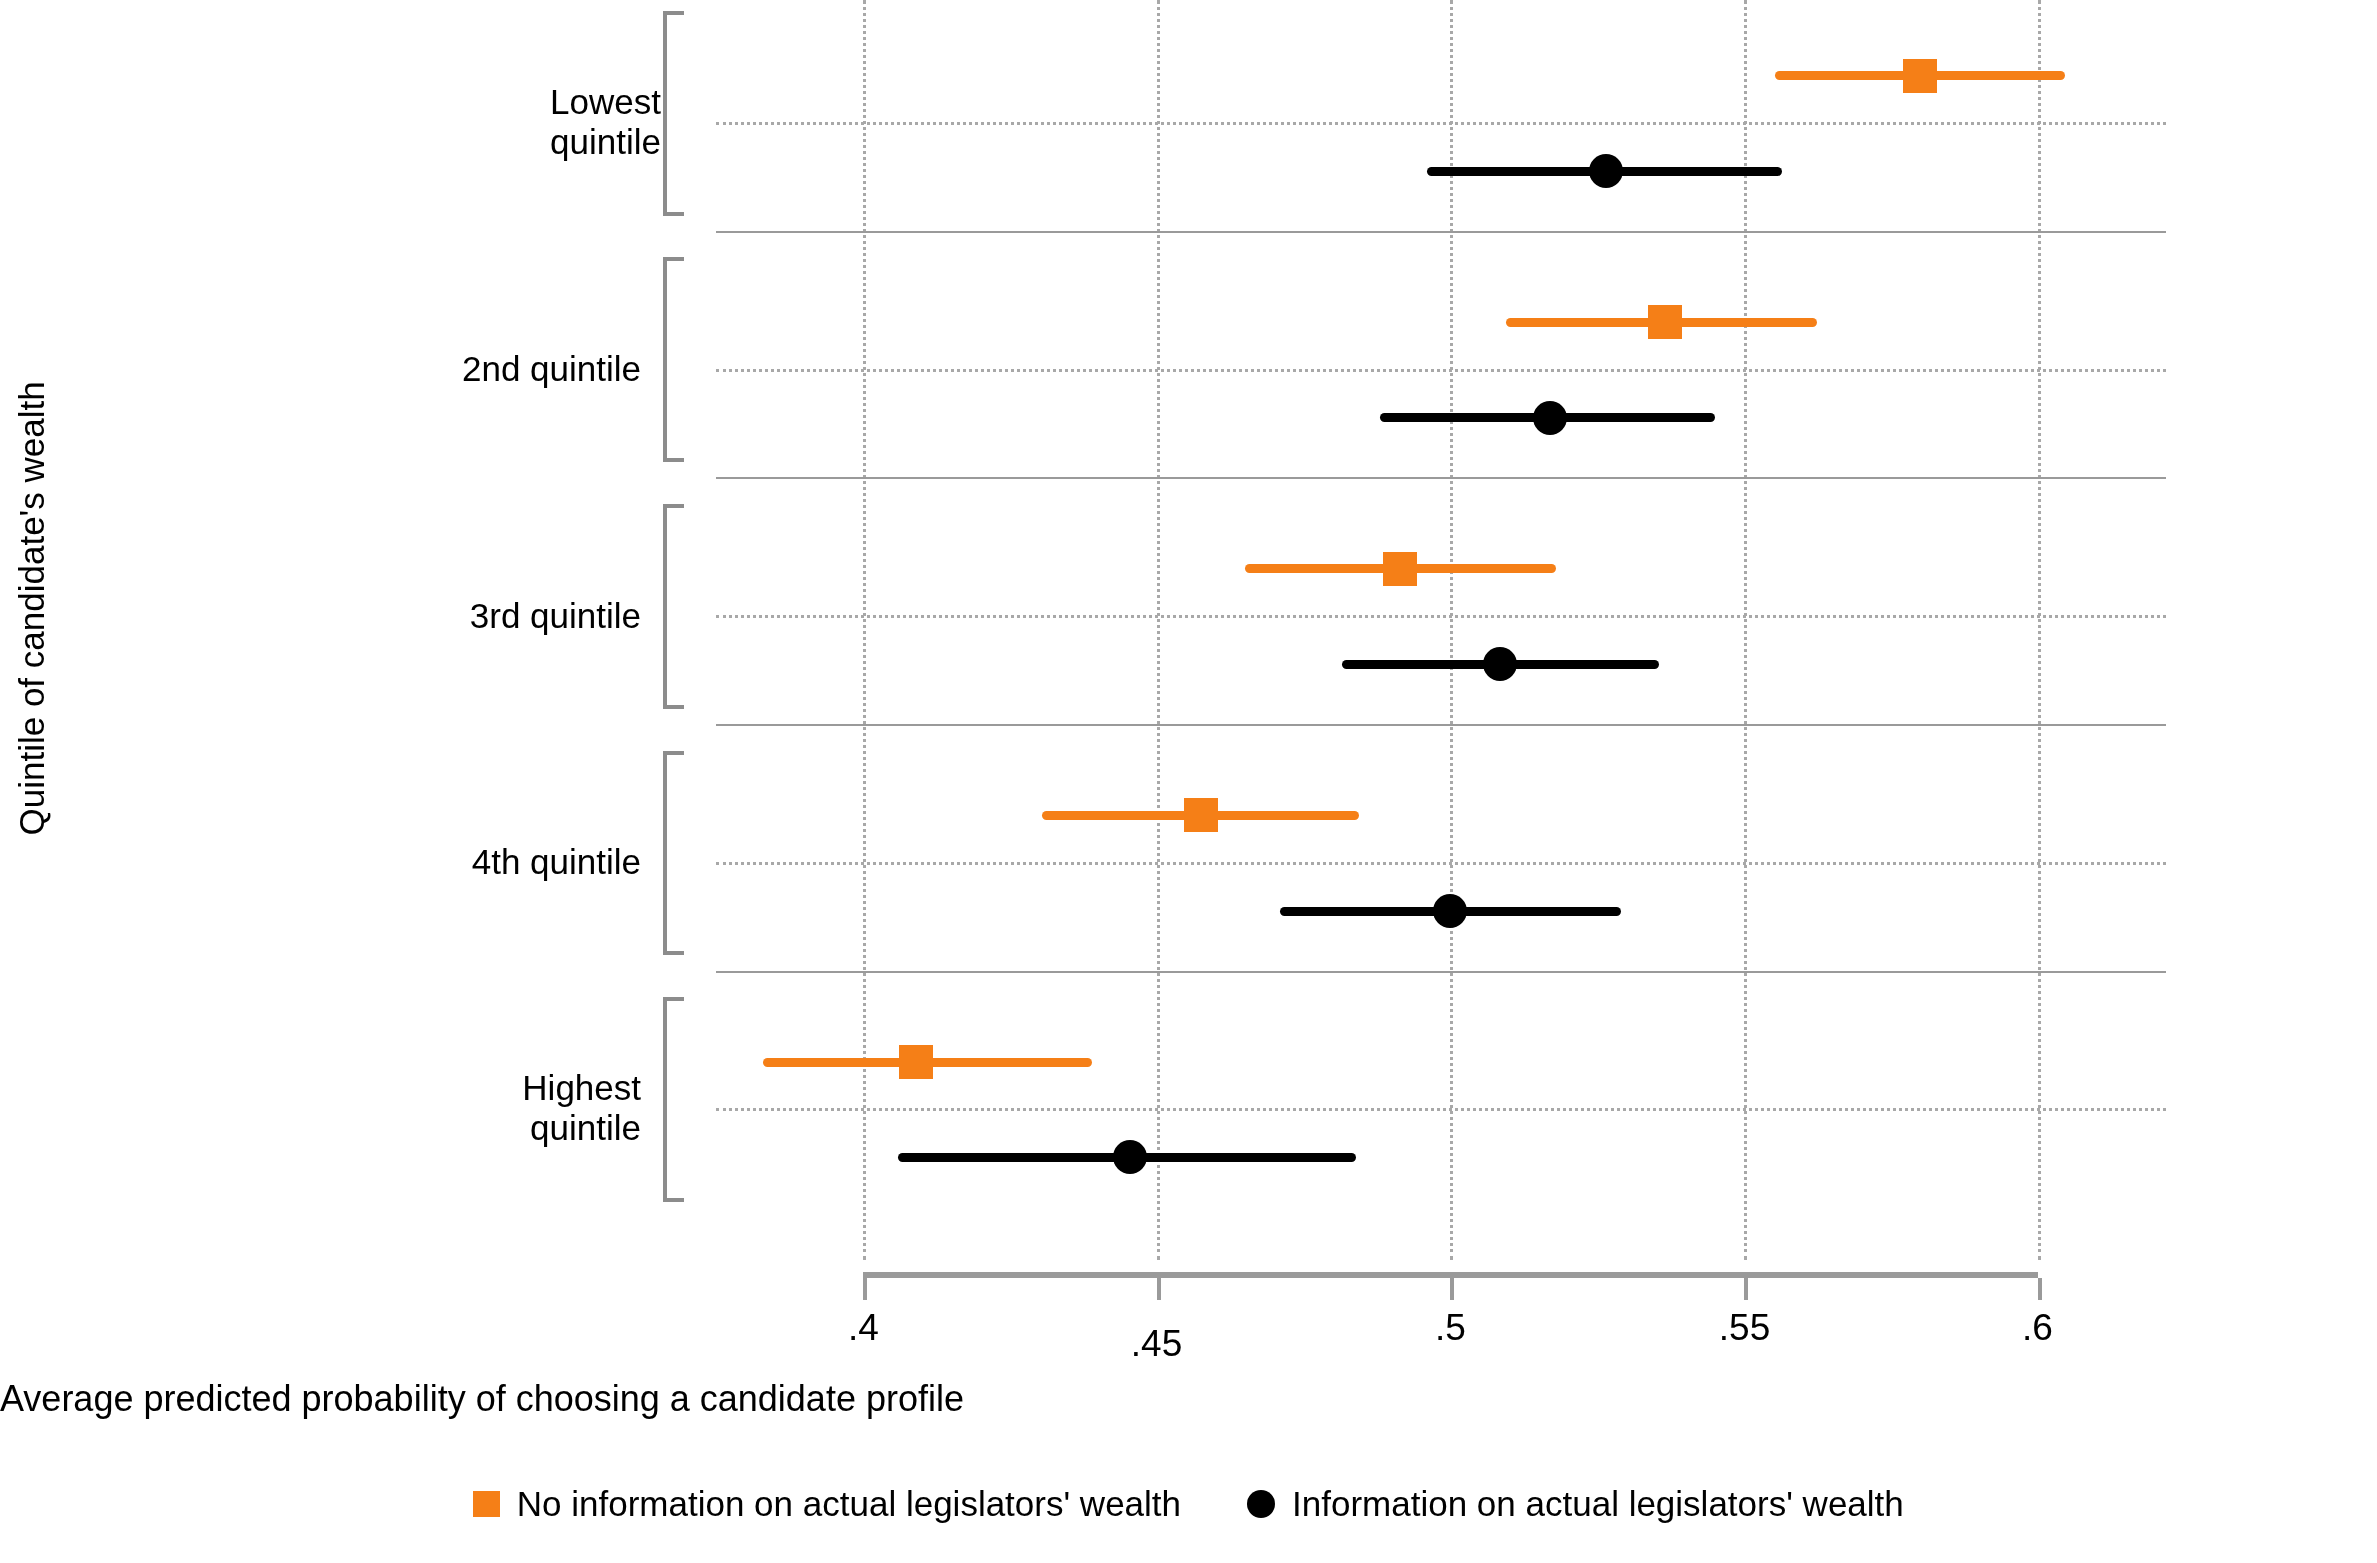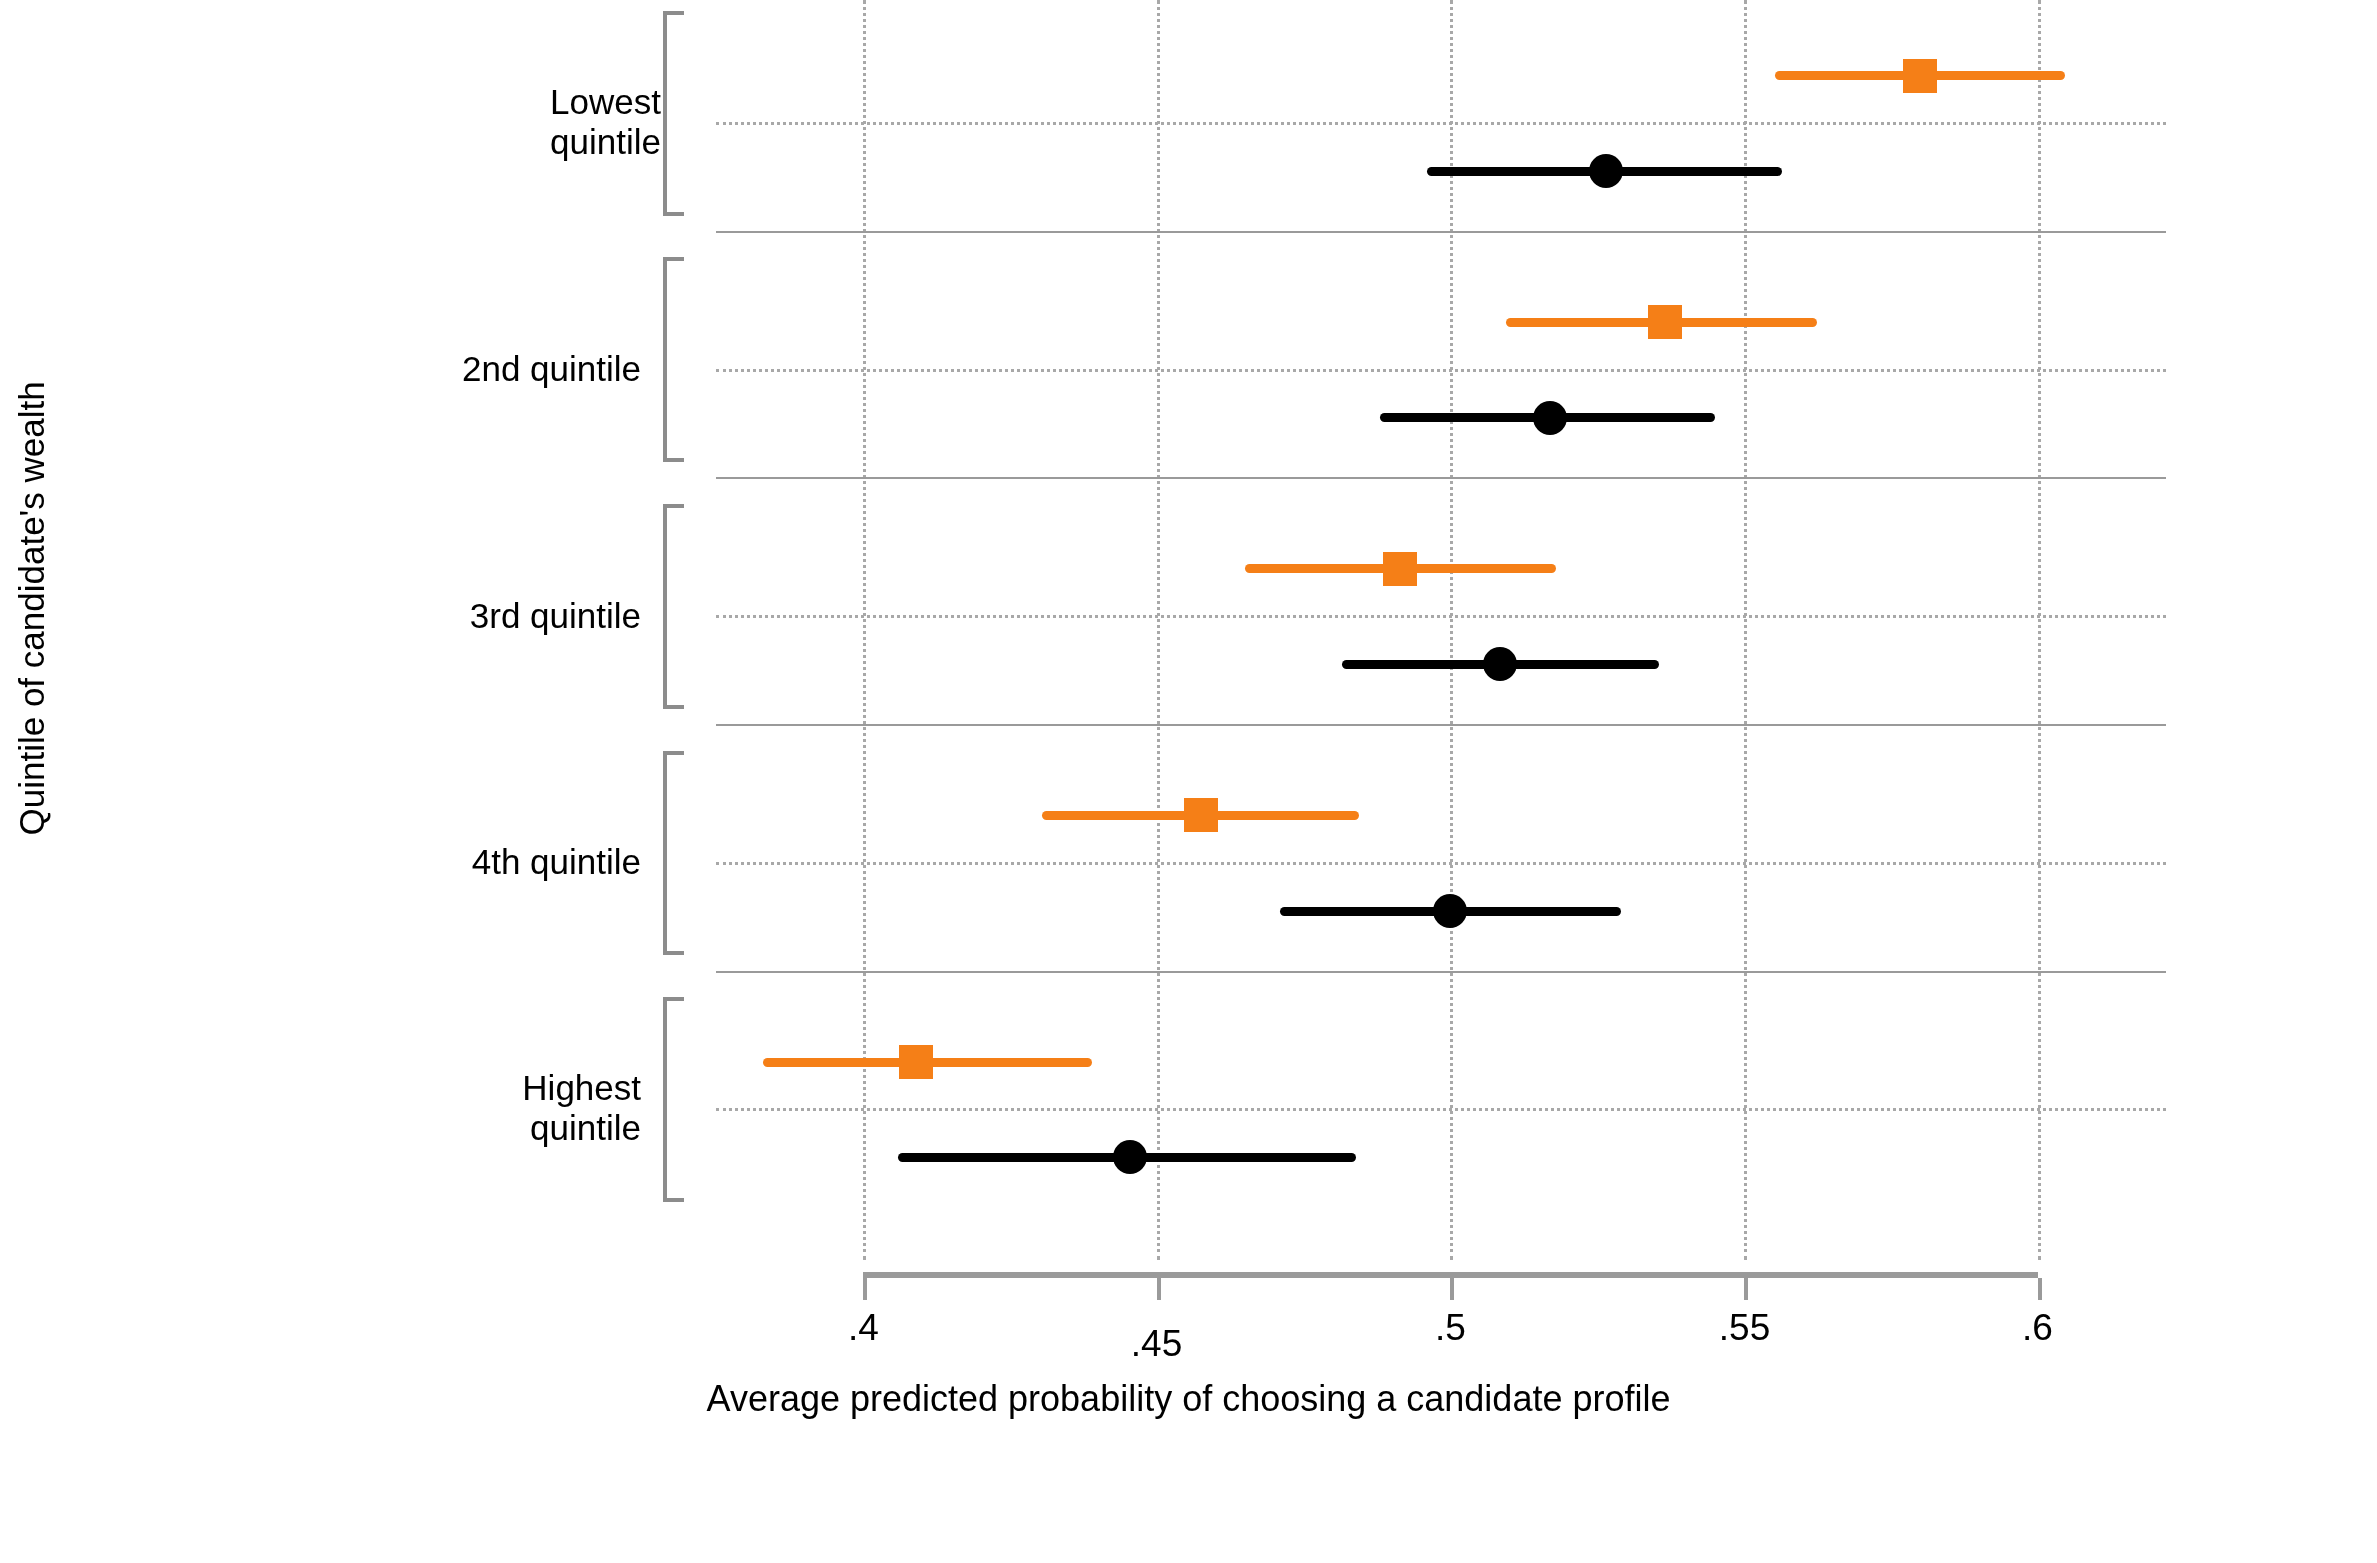--- a/index.html
+++ b/index.html
@@ -123,21 +123,21 @@
     font-size: 37px;
     text-align: center;
     width: 121px;
     color: #000;
   }
   .x-axis-title {
     position: absolute;
     top: 1378px;
     left: 0;
     width: 2377px;
-    text-align: center;
+    text-align: left;
     font-size: 36px;
     color: #000;
   }
 
   
   #legend {
     position: absolute;
     top: 1484px;
     left: 0;
     width: 2377px;
@@ -253,15 +253,25 @@
       <div class="x-tick-label" style="left: 1096px; top: 1307px; margin-top: 16px;">.45</div>
       <div class="x-tick" style="left: 1450px; top: 1278px; height: 22px;"></div>
       <div class="x-tick-label" style="left: 1390px; top: 1307px;">.5</div>
       <div class="x-tick" style="left: 1744px; top: 1278px; height: 22px;"></div>
       <div class="x-tick-label" style="left: 1684px; top: 1307px; text-align: center;">.55</div>
       <div class="x-tick" style="left: 2038px; top: 1278px; height: 22px;"></div>
       <div class="x-tick-label" style="left: 1977px; top: 1307px;">.6</div>
     </div>
   <div class="x-axis-title">Average predicted probability of choosing a candidate profile</div>
 
+  <div id="legend">
+      <div class="legend-item">
+        <div class="legend-swatch-square" style="background: rgb(245, 127, 23);"></div>
+        <span>No information on actual legislators' wealth</span>
+      </div>
+      <div class="legend-item">
+        <div class="legend-swatch-circle" style="background: rgb(0, 0, 0);"></div>
+        <span>Information on actual legislators' wealth</span>
+      </div>
+    </div>
 
 </div>
 
 
 </body></html>

